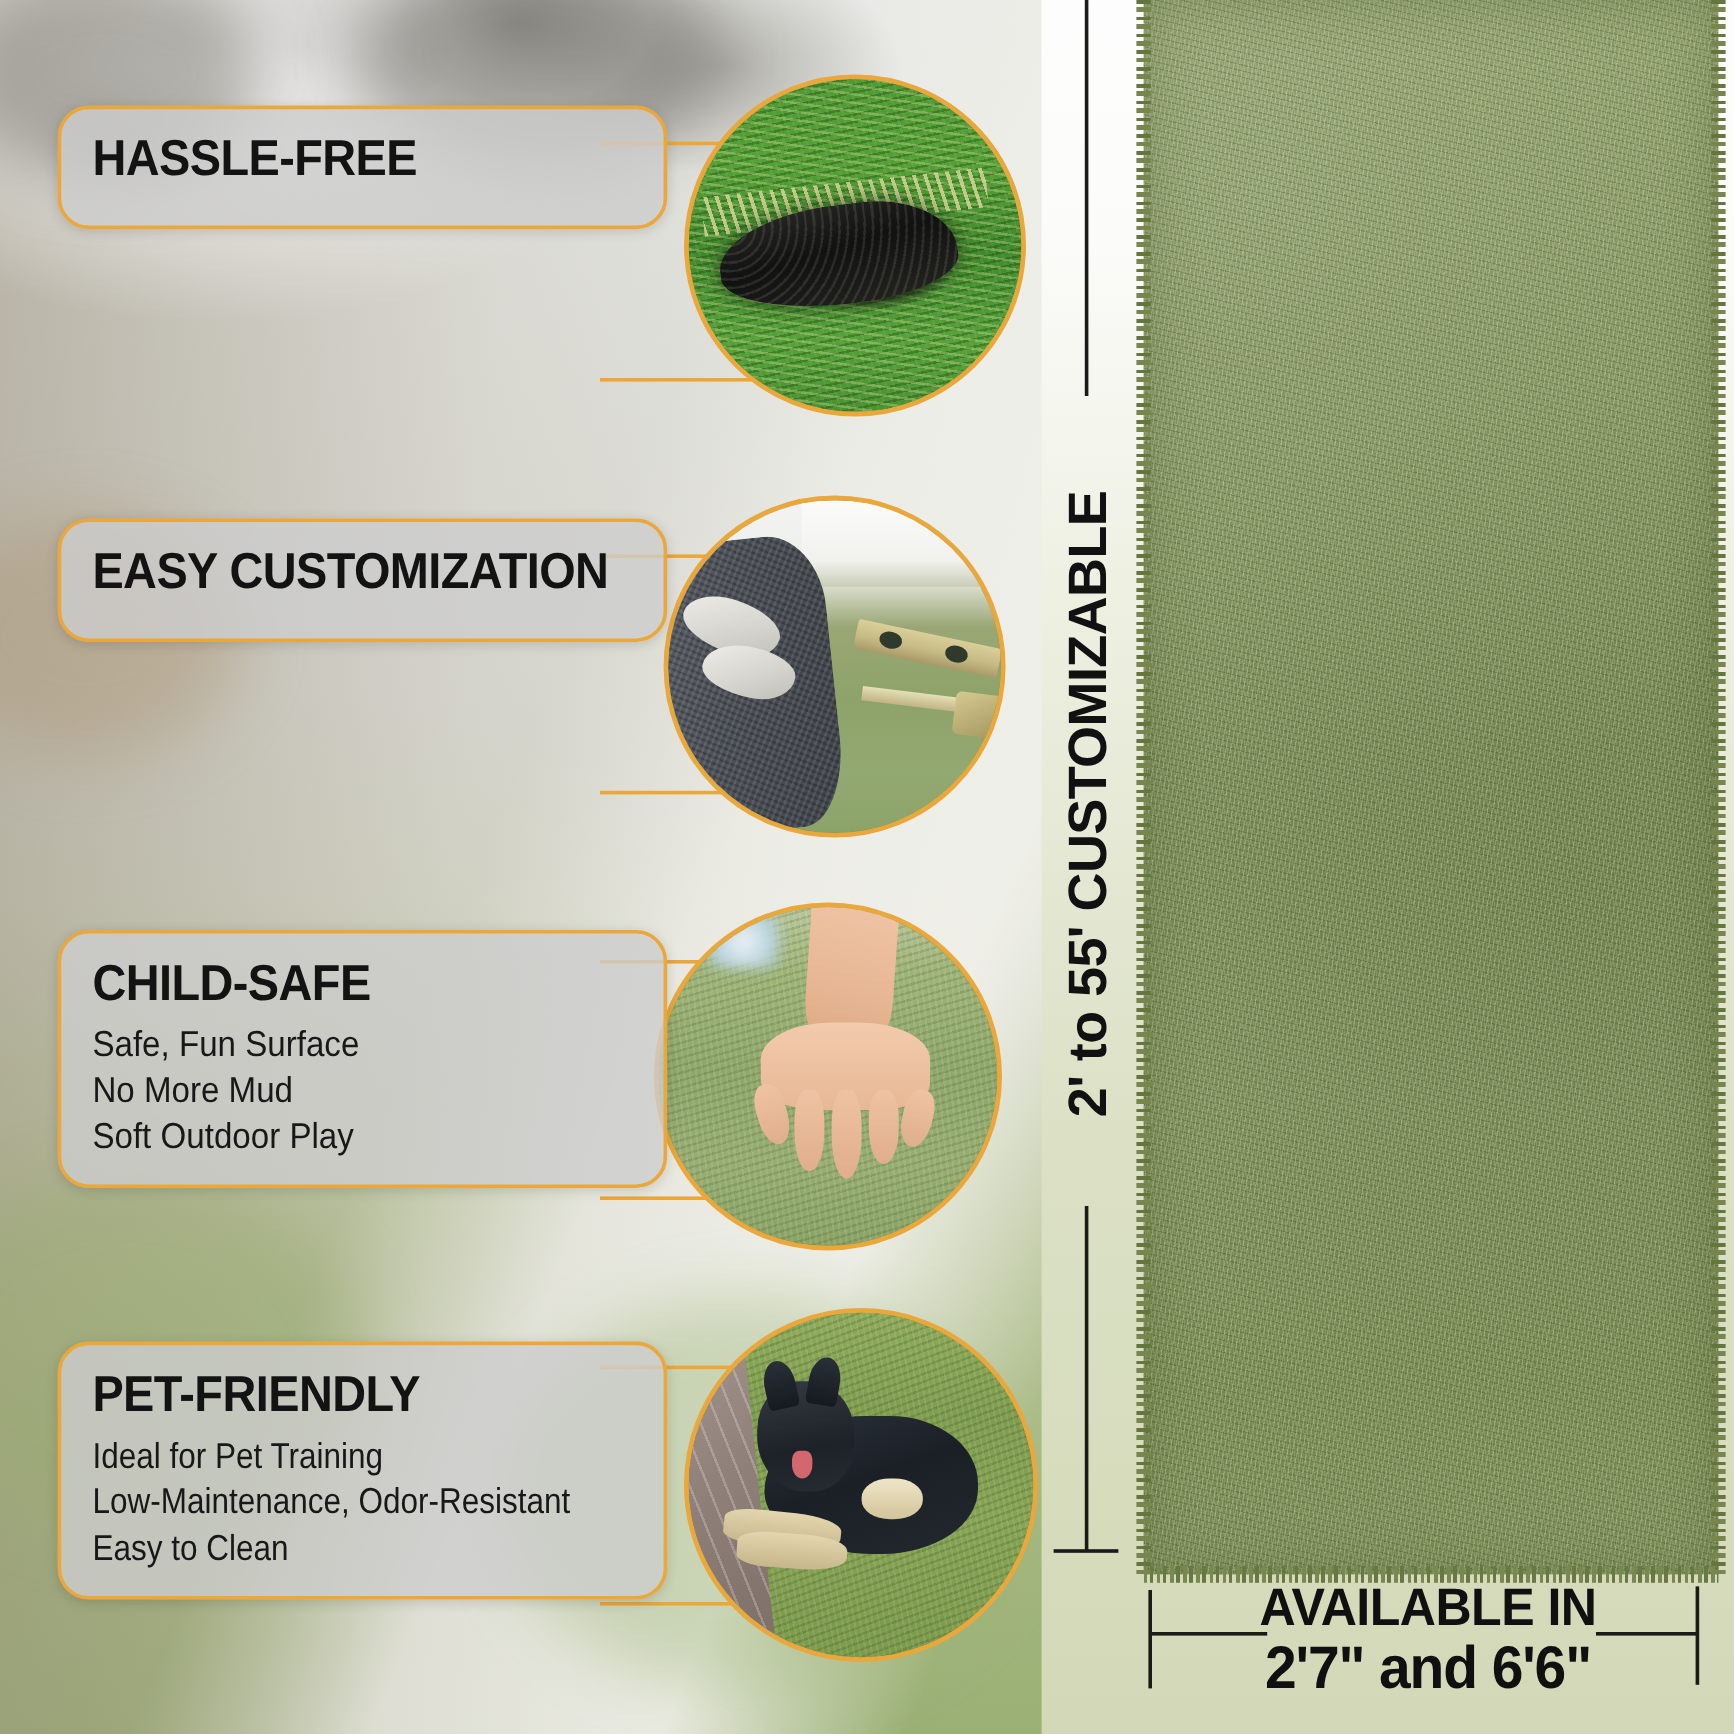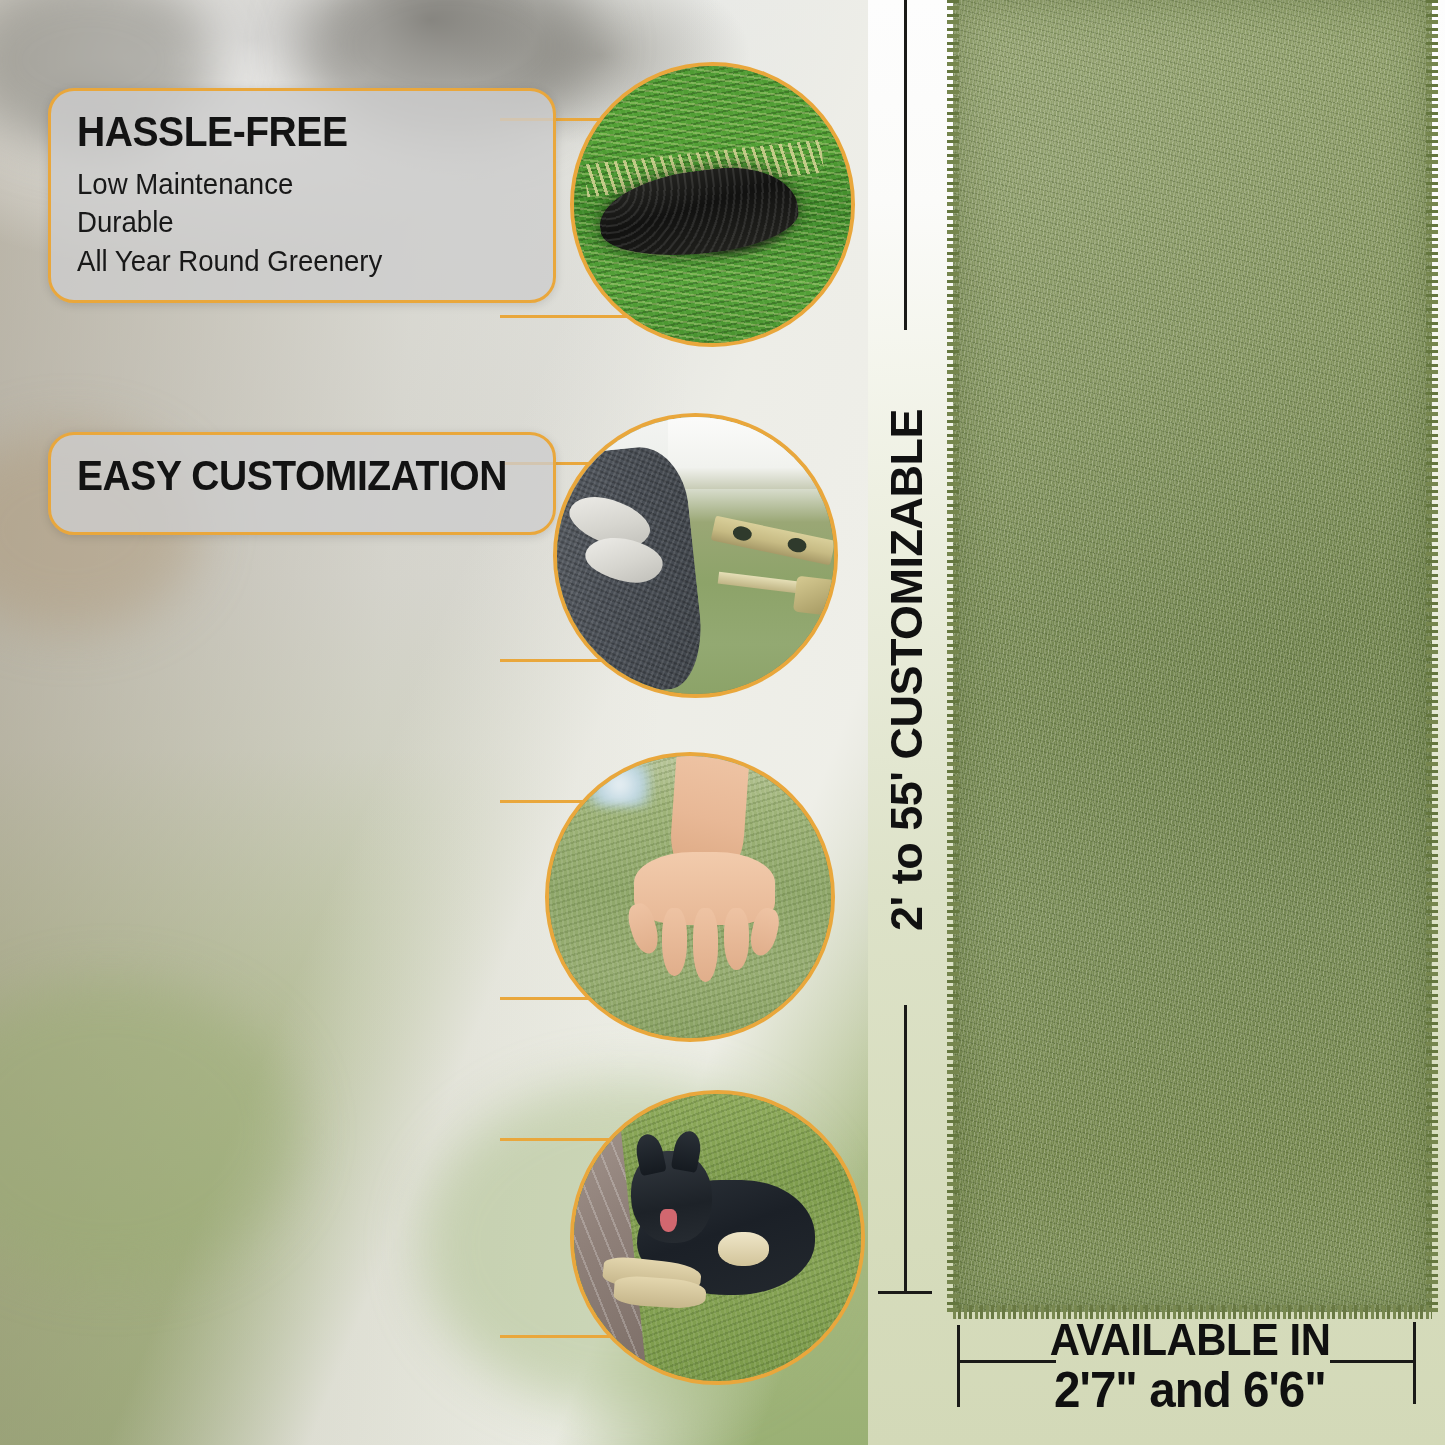--- a/index.html
+++ b/index.html
@@ -361,25 +361,20 @@
 
   <div class="connector" style="left:500px;top:118px;width:200px;height:200px;"></div>
   <div class="circle" style="left:570px;top:62px;width:285px;height:285px;">
     <div class="circle-inner photo-turfroll">
       <div class="thatch"></div>
       <div class="backing"></div>
     </div>
   </div>
   <div class="card hassle" style="top:88px;">
     <div class="card-title">HASSLE-FREE</div>
-    <div class="card-lines">
-      <div class="card-line">Low Maintenance</div>
-      <div class="card-line">Durable</div>
-      <div class="card-line">All Year Round Greenery</div>
-    </div>
   </div>
 
   <div class="connector" style="left:500px;top:462px;width:190px;height:200px;"></div>
   <div class="circle" style="left:553px;top:413px;width:285px;height:285px;">
     <div class="circle-inner photo-install">
       <div class="wall"></div>
       <div class="roll"></div>
       <div class="glove g1"></div>
       <div class="glove g2"></div>
       <div class="level"></div>
@@ -395,37 +390,53 @@
   <div class="circle" style="left:545px;top:752px;width:290px;height:290px;">
     <div class="circle-inner photo-childhand">
       <div class="blur-toy"></div>
       <div class="arm"></div>
       <div class="palm"></div>
       <div class="finger f1"></div>
       <div class="finger f2"></div>
       <div class="finger f3"></div>
       <div class="finger f4"></div>
       <div class="finger f5"></div>
+    </div>
+  </div>
+  <div class="card child" style="top:775px;">
+    <div class="card-title">CHILD-SAFE</div>
+    <div class="card-lines">
+      <div class="card-line">Safe, Fun Surface</div>
+      <div class="card-line">No More Mud</div>
+      <div class="card-line">Soft Outdoor Play</div>
     </div>
   </div>
 
   <div class="connector" style="left:500px;top:1138px;width:200px;height:200px;"></div>
   <div class="circle" style="left:570px;top:1090px;width:295px;height:295px;">
     <div class="circle-inner photo-dog">
       <div class="paver"></div>
       <div class="body"></div>
       <div class="head"></div>
       <div class="ear l"></div>
       <div class="ear r"></div>
       <div class="tongue"></div>
       <div class="chest"></div>
       <div class="leg l1"></div>
       <div class="leg l2"></div>
     </div>
   </div>
+  <div class="card pet" style="top:1118px;">
+    <div class="card-title">PET-FRIENDLY</div>
+    <div class="card-lines">
+      <div class="card-line">Ideal for Pet Training</div>
+      <div class="card-line">Low-Maintenance, Odor-Resistant</div>
+      <div class="card-line">Easy to Clean</div>
+    </div>
+  </div>
 
   <div class="guide v-guide" style="left:904px;top:0;height:330px;"></div>
   <div class="guide v-guide" style="left:904px;top:1005px;height:288px;"></div>
   <div class="guide h-guide" style="left:878px;top:1291px;width:54px;"></div>
 
   <div class="vert-label">
     <span>2' to 55'  CUSTOMIZABLE</span>
   </div>
 
   <div class="guide v-guide" style="left:957px;top:1325px;height:82px;"></div>

